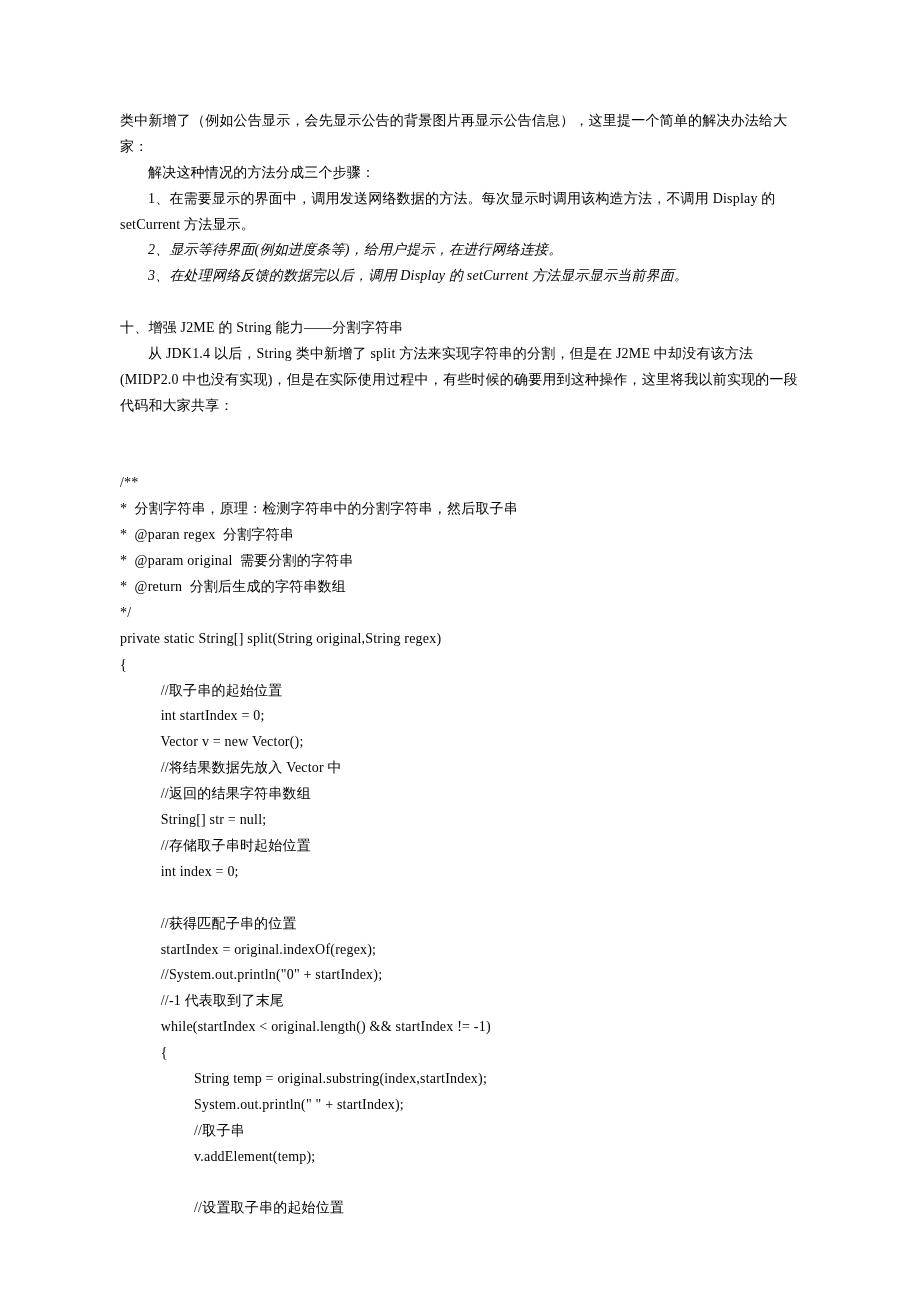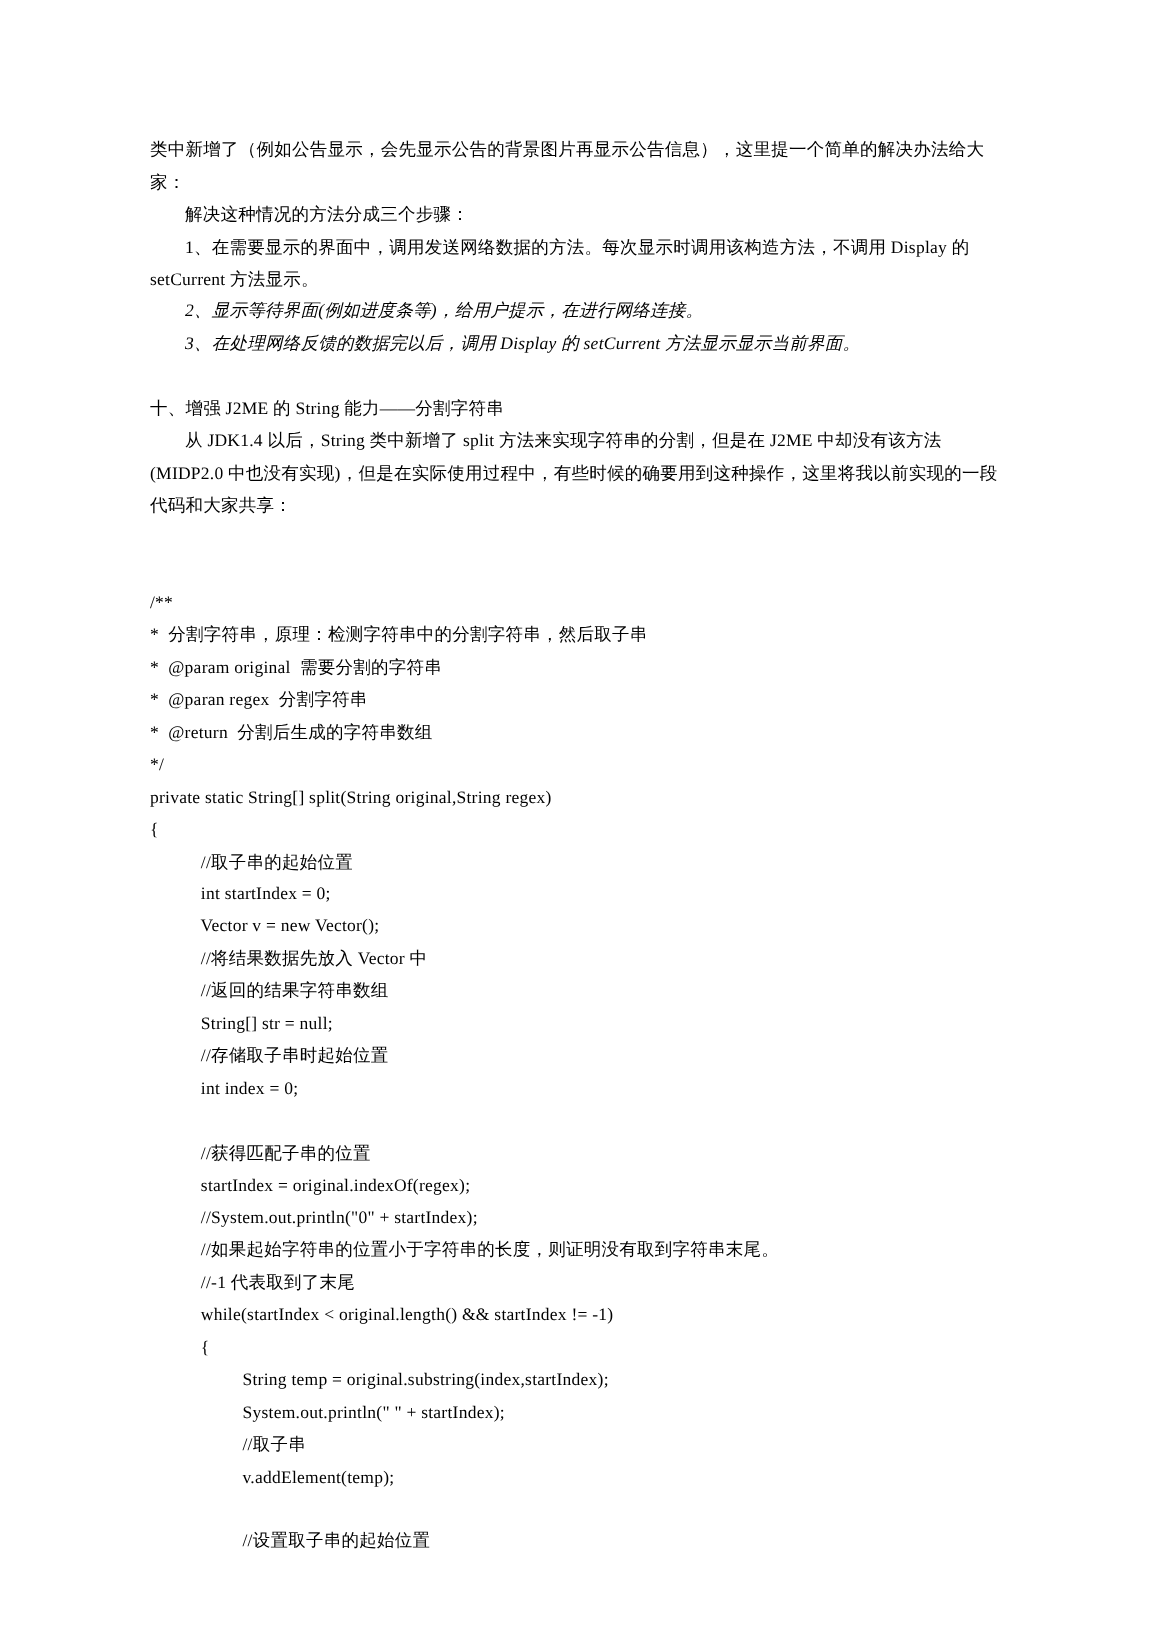--- a/index.html
+++ b/index.html
@@ -57,41 +57,40 @@
   <div class="blank"></div>
 
   <p class="section-title">十、增强 J2ME 的 String 能力——分割字符串</p>
   <p class="para">从 JDK1.4 以后，String 类中新增了 split 方法来实现字符串的分割，但是在 J2ME 中却没有该方法(MIDP2.0 中也没有实现)，但是在实际使用过程中，有些时候的确要用到这种操作，这里将我以前实现的一段代码和大家共享：</p>
 
   <div class="blank"></div>
   <div class="blank"></div>
 
   <p class="code-line">/**</p>
   <p class="code-line">*  分割字符串，原理：检测字符串中的分割字符串，然后取子串</p>
+  <p class="code-line">*  @paran regex  分割字符串</p>
   <p class="code-line">*  @param original  需要分割的字符串</p>
-  <p class="code-line">*  @paran regex  分割字符串</p>
   <p class="code-line">*  @return  分割后生成的字符串数组</p>
   <p class="code-line">*/</p>
   <p class="code-line">private static String[] split(String original,String regex)</p>
   <p class="code-line">{</p>
   <p class="code-line">           //取子串的起始位置</p>
   <p class="code-line">           int startIndex = 0;</p>
   <p class="code-line">           Vector v = new Vector();</p>
   <p class="code-line">           //将结果数据先放入 Vector 中</p>
   <p class="code-line">           //返回的结果字符串数组</p>
   <p class="code-line">           String[] str = null;</p>
   <p class="code-line">           //存储取子串时起始位置</p>
   <p class="code-line">           int index = 0;</p>
 
   <div class="blank"></div>
 
   <p class="code-line">           //获得匹配子串的位置</p>
   <p class="code-line">           startIndex = original.indexOf(regex);</p>
   <p class="code-line">           //System.out.println("0" + startIndex);</p>
-  <p class="code-line">           //如果起始字符串的位置小于字符串的长度，则证明没有取到字符串末尾。</p>
   <p class="code-line">           //-1 代表取到了末尾</p>
   <p class="code-line">           while(startIndex &lt; original.length() &amp;&amp; startIndex != -1)</p>
   <p class="code-line">           {</p>
   <p class="code-line">                    String temp = original.substring(index,startIndex);</p>
   <p class="code-line">                    System.out.println(" " + startIndex);</p>
   <p class="code-line">                    //取子串</p>
   <p class="code-line">                    v.addElement(temp);</p>
 
   <div class="blank"></div>
 

